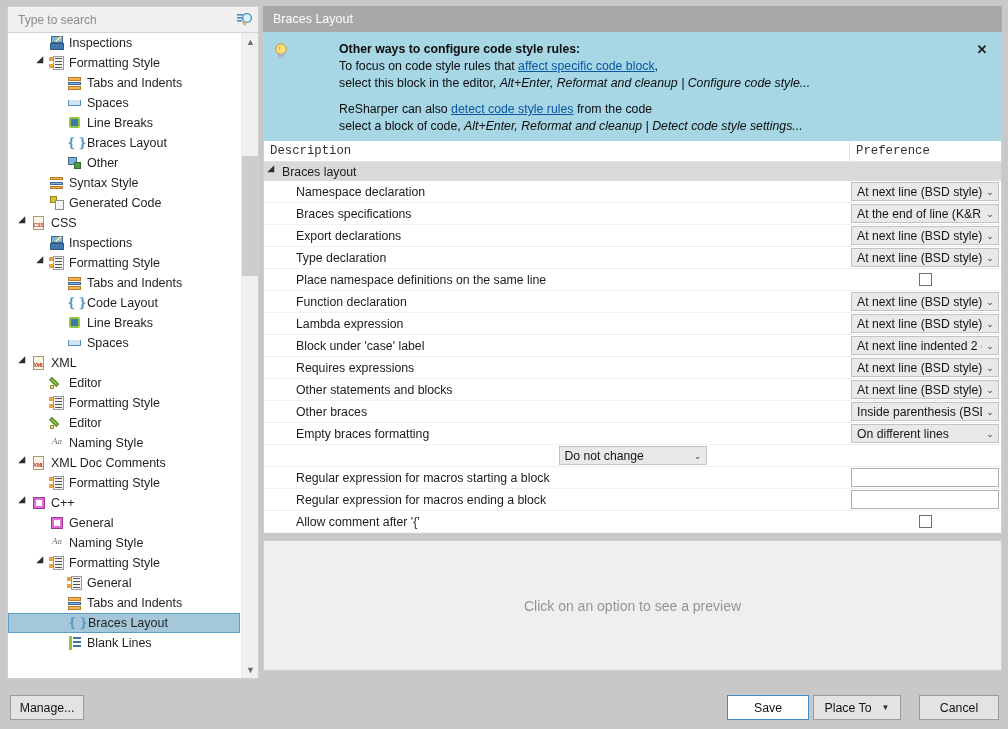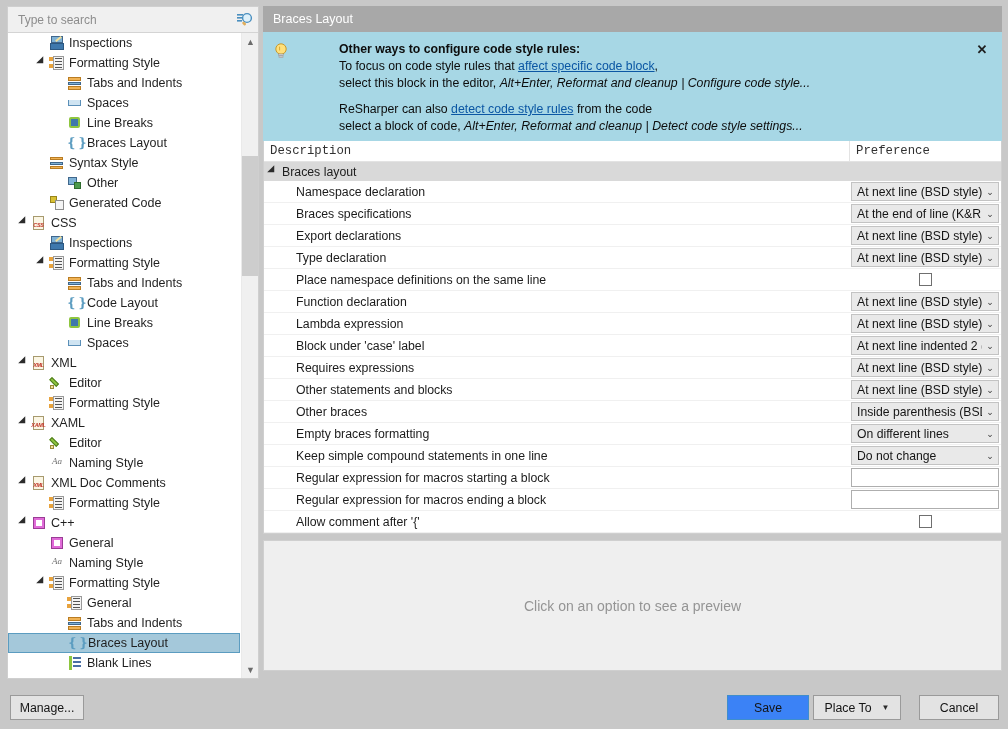--- a/index.html
+++ b/index.html
@@ -169,21 +169,21 @@
     position: absolute; left: 0; bottom: 0; width: 1008px; height: 43px;
     background: #c8c8c8;
   }
   .btn {
     position: absolute; height: 25px; background: #e3e3e3;
     border: 1px solid #9a9a9a; font-size: 12.3px; color: #141414;
     display: flex; align-items: center; justify-content: center; cursor: pointer;
     font-family: "Liberation Sans", sans-serif;
   }
   .btn.manage { left: 10px; top: 9px; width: 74px; }
-  .btn.save   { left: 727px; top: 9px; width: 82px; border: 1px solid #3f8ecc; background: #3b82f6; }
+  .btn.save   { left: 727px; top: 9px; width: 82px; border: 1px solid #3f8ecc; background: #ffffff; }
   .btn.saveto { left: 813px; top: 9px; width: 88px; }
   .btn.cancel { left: 919px; top: 9px; width: 80px; }
   .btn.saveto .sp { margin-right: 10px; }
   .btn.saveto .dd { font-size: 8px; color: #2a2a2a; }
 
   
   .ic { position: absolute; }
   .icon-insp .ic1 { left: 3px; top: 1px; width: 12px; height: 7px; background: #7fb2d6; border:1px solid #40678c;}
   .icon-insp .ic2 { left: 2px; top: 8px; width: 14px; height: 7px; background: #3e78ac; border:1px solid #2d5881;}
   .icon-insp .ic3 { left: 7px; top: 3px; width: 7px; height: 2px; background: #f2e09a; transform: rotate(-40deg);}
@@ -303,40 +303,40 @@
             </span>
             <span class="tlabel">Line Breaks</span>
           </div>
           <div class="tree-item" style="padding-left: 44px;">
             <span class="twisty"></span>
             <span class="ticon">
               <span class="icon-braces" style="position:absolute;inset:0">❴❵</span>
             </span>
             <span class="tlabel">Braces Layout</span>
           </div>
+          <div class="tree-item" style="padding-left: 44px;">
+            <span class="twisty"></span>
+            <span class="ticon">
+              <span class="icon-other" style="position:absolute;inset:0">
+                <i class="ic ic1"></i>
+                <i class="ic ic2"></i>
+              </span>
+            </span>
+            <span class="tlabel">Other</span>
+          </div>
           <div class="tree-item" style="padding-left: 26px;">
             <span class="twisty"></span>
             <span class="ticon">
               <span class="icon-syntax" style="position:absolute;inset:0">
                 <i class="ic ic1"></i>
                 <i class="ic ic2"></i>
                 <i class="ic ic3"></i>
               </span>
             </span>
             <span class="tlabel">Syntax Style</span>
-          </div>
-          <div class="tree-item" style="padding-left: 44px;">
-            <span class="twisty"></span>
-            <span class="ticon">
-              <span class="icon-other" style="position:absolute;inset:0">
-                <i class="ic ic1"></i>
-                <i class="ic ic2"></i>
-              </span>
-            </span>
-            <span class="tlabel">Other</span>
           </div>
           <div class="tree-item" style="padding-left: 26px;">
             <span class="twisty"></span>
             <span class="ticon">
               <span class="icon-gen" style="position:absolute;inset:0">
                 <i class="ic ic1"></i>
                 <i class="ic ic2"></i>
               </span>
             </span>
             <span class="tlabel">Generated Code</span>
@@ -435,30 +435,20 @@
             <span class="twisty"></span>
             <span class="ticon">
               <span class="icon-fmt" style="position:absolute;inset:0">
                 <i class="ic ic1"></i>
                 <i class="ic ic2"></i>
                 <i class="ic ic3"></i>
                 <i class="ic ic4"></i>
               </span>
             </span>
             <span class="tlabel">Formatting Style</span>
-          </div>
-          <div class="tree-item" style="padding-left: 8px;">
-            <span class="twisty open"></span>
-            <span class="ticon">
-              <span class="icon-doc" style="position:absolute;inset:0">
-                <i class="ic ic1"></i>
-                <i class="ic lbl">XAML</i>
-              </span>
-            </span>
-            <span class="tlabel">XAML</span>
           </div>
           <div class="tree-item" style="padding-left: 26px;">
             <span class="twisty"></span>
             <span class="ticon">
               <span class="icon-pencil" style="position:absolute;inset:0">
                 <i class="ic ic1"></i>
                 <i class="ic ic2"></i>
               </span>
             </span>
             <span class="tlabel">Editor</span>
@@ -719,21 +709,20 @@
           <div class="row">
             <div class="cell-desc">Empty braces formatting</div>
             <div class="cell-pref">
               <div class="combo">
                 <span class="ctext">On different lines</span>
                 <span class="carrow">⌄</span>
               </div>
             </div>
           </div>
           <div class="row">
-            <div class="cell-desc">Keep simple compound statements in one line</div>
             <div class="cell-pref">
               <div class="combo">
                 <span class="ctext">Do not change</span>
                 <span class="carrow">⌄</span>
               </div>
             </div>
           </div>
           <div class="row">
             <div class="cell-desc">Regular expression for macros starting a block</div>
             <div class="cell-pref">

